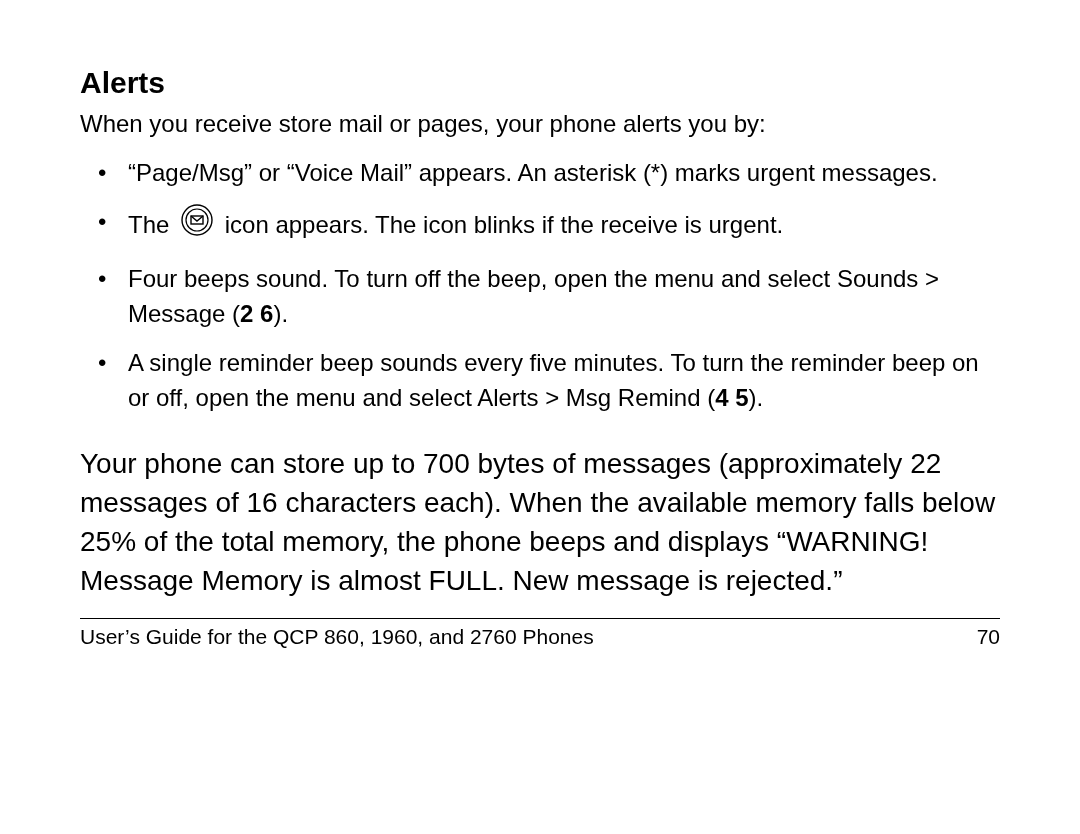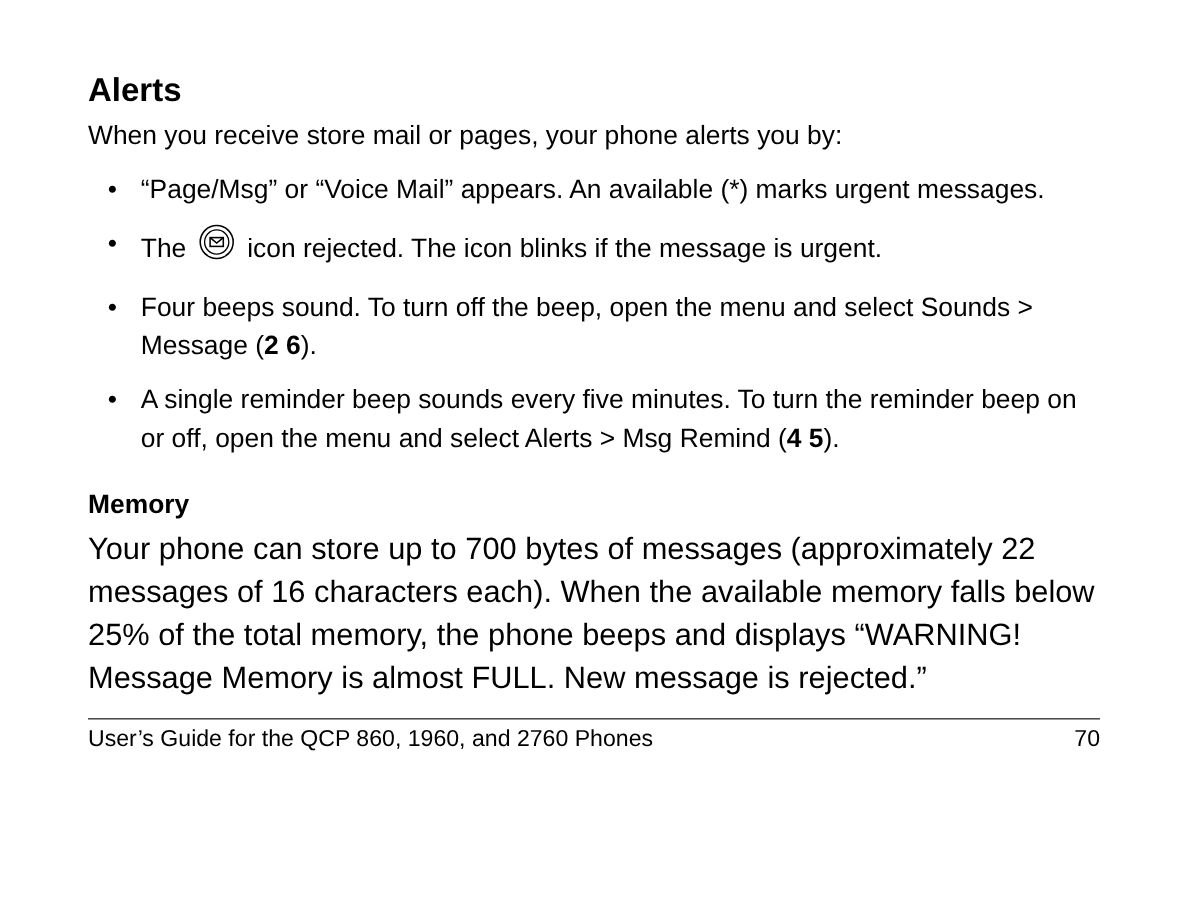--- a/index.html
+++ b/index.html
@@ -85,38 +85,37 @@
 </head>
 <body>
 
 <div class="page">
 
   <h1 class="section-heading">Alerts</h1>
 
   <p class="intro">When you receive store mail or pages, your phone alerts you by:</p>
 
   <ul class="bullets">
-    <li>“Page/Msg” or “Voice Mail” appears. An available (*) marks urgent messages.</li>
+    <li>“Page/Msg” or “Voice Mail” appears. An asterisk (*) marks urgent messages.</li>
     <li>
       <span>The </span><span class="envelope-icon"><svg width="34" height="34" viewBox="0 0 34 34">
         <circle cx="17" cy="17" r="15" fill="none" stroke="#000" stroke-width="1.4"></circle>
         <circle cx="17" cy="17" r="11" fill="none" stroke="#000" stroke-width="1.2"></circle>
         <rect x="11" y="13" width="12" height="8" fill="none" stroke="#000" stroke-width="1.4"></rect>
         <polyline points="11,13 17,18 23,13" fill="none" stroke="#000" stroke-width="1.4"></polyline>
-      </svg></span><span> icon rejected. The icon blinks if the message is urgent.</span>
+      </svg></span><span> icon appears. The icon blinks if the receive is urgent.</span>
     </li>
     <li>
       <span>Four beeps sound. To turn off the beep, open the menu and select Sounds &gt; Message (</span><span class="bold">2 6</span><span>).</span>
     </li>
     <li>
       <span>A single reminder beep sounds every five minutes. To turn the reminder beep on or off, open the menu and select Alerts &gt; Msg Remind (</span><span class="bold">4 5</span><span>).</span>
     </li>
   </ul>
 
-  <div class="subheading">Memory</div>
 
   <p class="body">Your phone can store up to 700 bytes of messages (approximately 22 messages of 16 characters each). When the available memory falls below 25% of the total memory, the phone beeps and displays “WARNING! Message Memory is almost FULL. New message is rejected.”</p>
 
 
   <hr class="footer-rule">
 
   <div class="footer">
     <span>User’s Guide for the QCP 860, 1960, and 2760 Phones</span>
     <span>70</span>
   </div>

